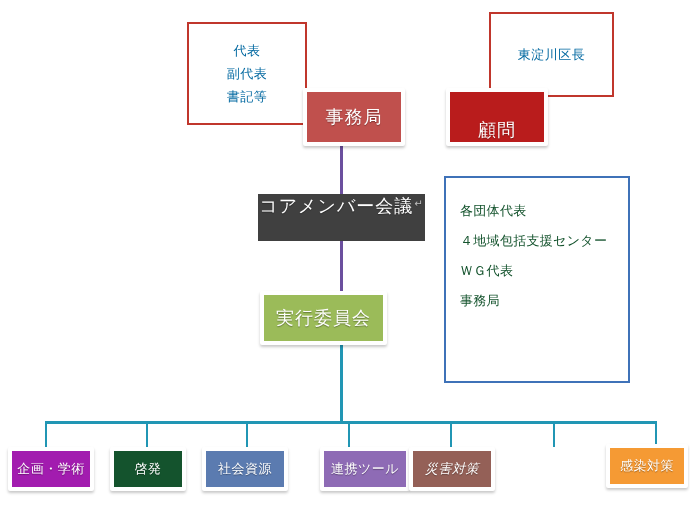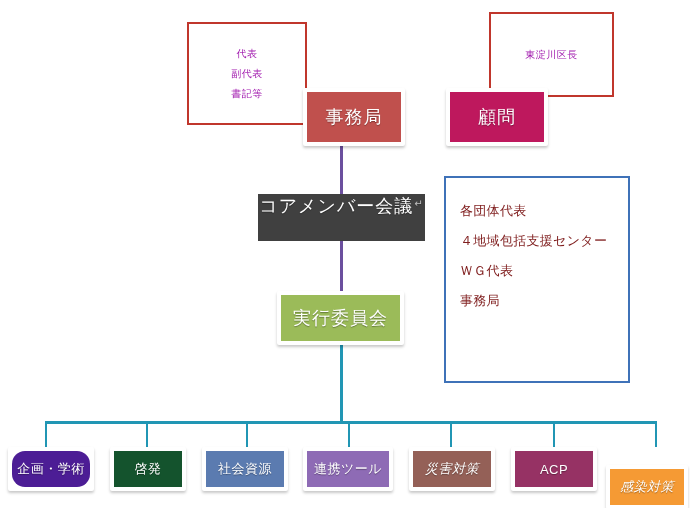--- a/index.html
+++ b/index.html
@@ -25,38 +25,38 @@
   .callout {
     background: #ffffff;
     border: 2px solid #c0362c;
     z-index: 6;
     display: flex;
     flex-direction: column;
     align-items: center;
     justify-content: center;
   }
   .callout-line {
-    font-size: 10px;
-    color: #a21caf;
+    font-size: 13px;
+    color: #0369a1;
     line-height: 1.0;
     margin: 5px 0;
     letter-spacing: 0.5px;
     white-space: nowrap;
   }
 
   
   .listbox {
     background: #ffffff;
     border: 2px solid #3f72b8;
     z-index: 4;
     padding: 26px 0 0 14px;
   }
   .listbox-line {
     font-size: 13px;
-    color: #7f1d1d;
+    color: #14532d;
     line-height: 1.0;
     margin-bottom: 17px;
     white-space: nowrap;
     letter-spacing: 0.3px;
   }
 
   
   .node {
     z-index: 7;
     display: flex;
@@ -130,78 +130,73 @@
     <div class="callout-line">東淀川区長</div>
   </div>
 
   <div class="abs node" style="left:303px; top:88px; width:102px; height:58px;">
     <div class="node-inner" style="background:#c0504d;">
       <span class="node-label">事務局</span>
     </div>
   </div>
 
   <div class="abs node" style="left:446px; top:88px; width:102px; height:58px;">
-    <div class="node-inner" style="background:#be185d;">
+    <div class="node-inner" style="background:#b91c1c;align-items:flex-end;">
       <span class="node-label">顧問</span>
     </div>
   </div>
 
   <div class="abs" style="left:258px; top:194px; width:167px; height:47px; background:#404040; z-index:7; display:flex; align-items:flex-start; justify-content:center;">
     <span class="node-label">コアメンバー会議</span>
     <span class="ret node-label">↵</span>
   </div>
 
   <div class="abs listbox" style="left:444px; top:176px; width:186px; height:207px;">
     <div class="listbox-line">各団体代表</div>
     <div class="listbox-line">４地域包括支援センター</div>
     <div class="listbox-line">ＷＧ代表</div>
     <div class="listbox-line">事務局</div>
   </div>
 
-  <div class="abs node" style="left:277px; top:291px; width:127px; height:54px;justify-content:flex-end;">
+  <div class="abs node" style="left:260px; top:291px; width:127px; height:54px;justify-content:flex-end;">
     <div class="node-inner" style="background:#9bbb59;">
       <span class="node-label">実行委員会</span>
     </div>
   </div>
 
   <div class="abs node" style="left:8px; top:447px; width:86px; height:44px;">
-    <div class="node-inner" style="background:#4c1d95;border-radius:13px;">
+    <div class="node-inner" style="background:#a21caf;">
       <span class="node-label wg">企画・学術</span>
     </div>
   </div>
 
   <div class="abs node" style="left:110px; top:447px; width:76px; height:44px;">
     <div class="node-inner" style="background:#14532d;">
       <span class="node-label wg">啓発</span>
     </div>
   </div>
 
   <div class="abs node" style="left:202px; top:447px; width:86px; height:44px;">
     <div class="node-inner" style="background:#5b7bb0;font-family:Liberation Mono, monospace;">
       <span class="node-label wg">社会資源</span>
     </div>
   </div>
 
-  <div class="abs node" style="left:303px; top:447px; width:90px; height:44px;font-family:Liberation Mono, monospace;">
+  <div class="abs node" style="left:320px; top:447px; width:90px; height:44px;font-family:Liberation Mono, monospace;">
     <div class="node-inner" style="background:#8e6bb5;">
       <span class="node-label wg">連携ツール</span>
     </div>
   </div>
 
   <div class="abs node" style="left:409px; top:447px; width:86px; height:44px;">
     <div class="node-inner" style="background:#946057;font-style:italic;">
       <span class="node-label wg">災害対策</span>
     </div>
   </div>
 
-  <div class="abs node" style="left:511px; top:447px; width:86px; height:44px;">
-    <div class="node-inner" style="background:#963264;">
-      <span class="node-label wg">ACP</span>
-    </div>
-  </div>
-
-  <div class="abs node" style="left:606px; top:465px; width:82px; height:44px;font-style:italic;">
+
+  <div class="abs node" style="left:606px; top:444px; width:82px; height:44px;">
     <div class="node-inner" style="background:#f59a34;">
       <span class="node-label wg">感染対策</span>
     </div>
   </div>
 
 </div>
 
 </body></html>

